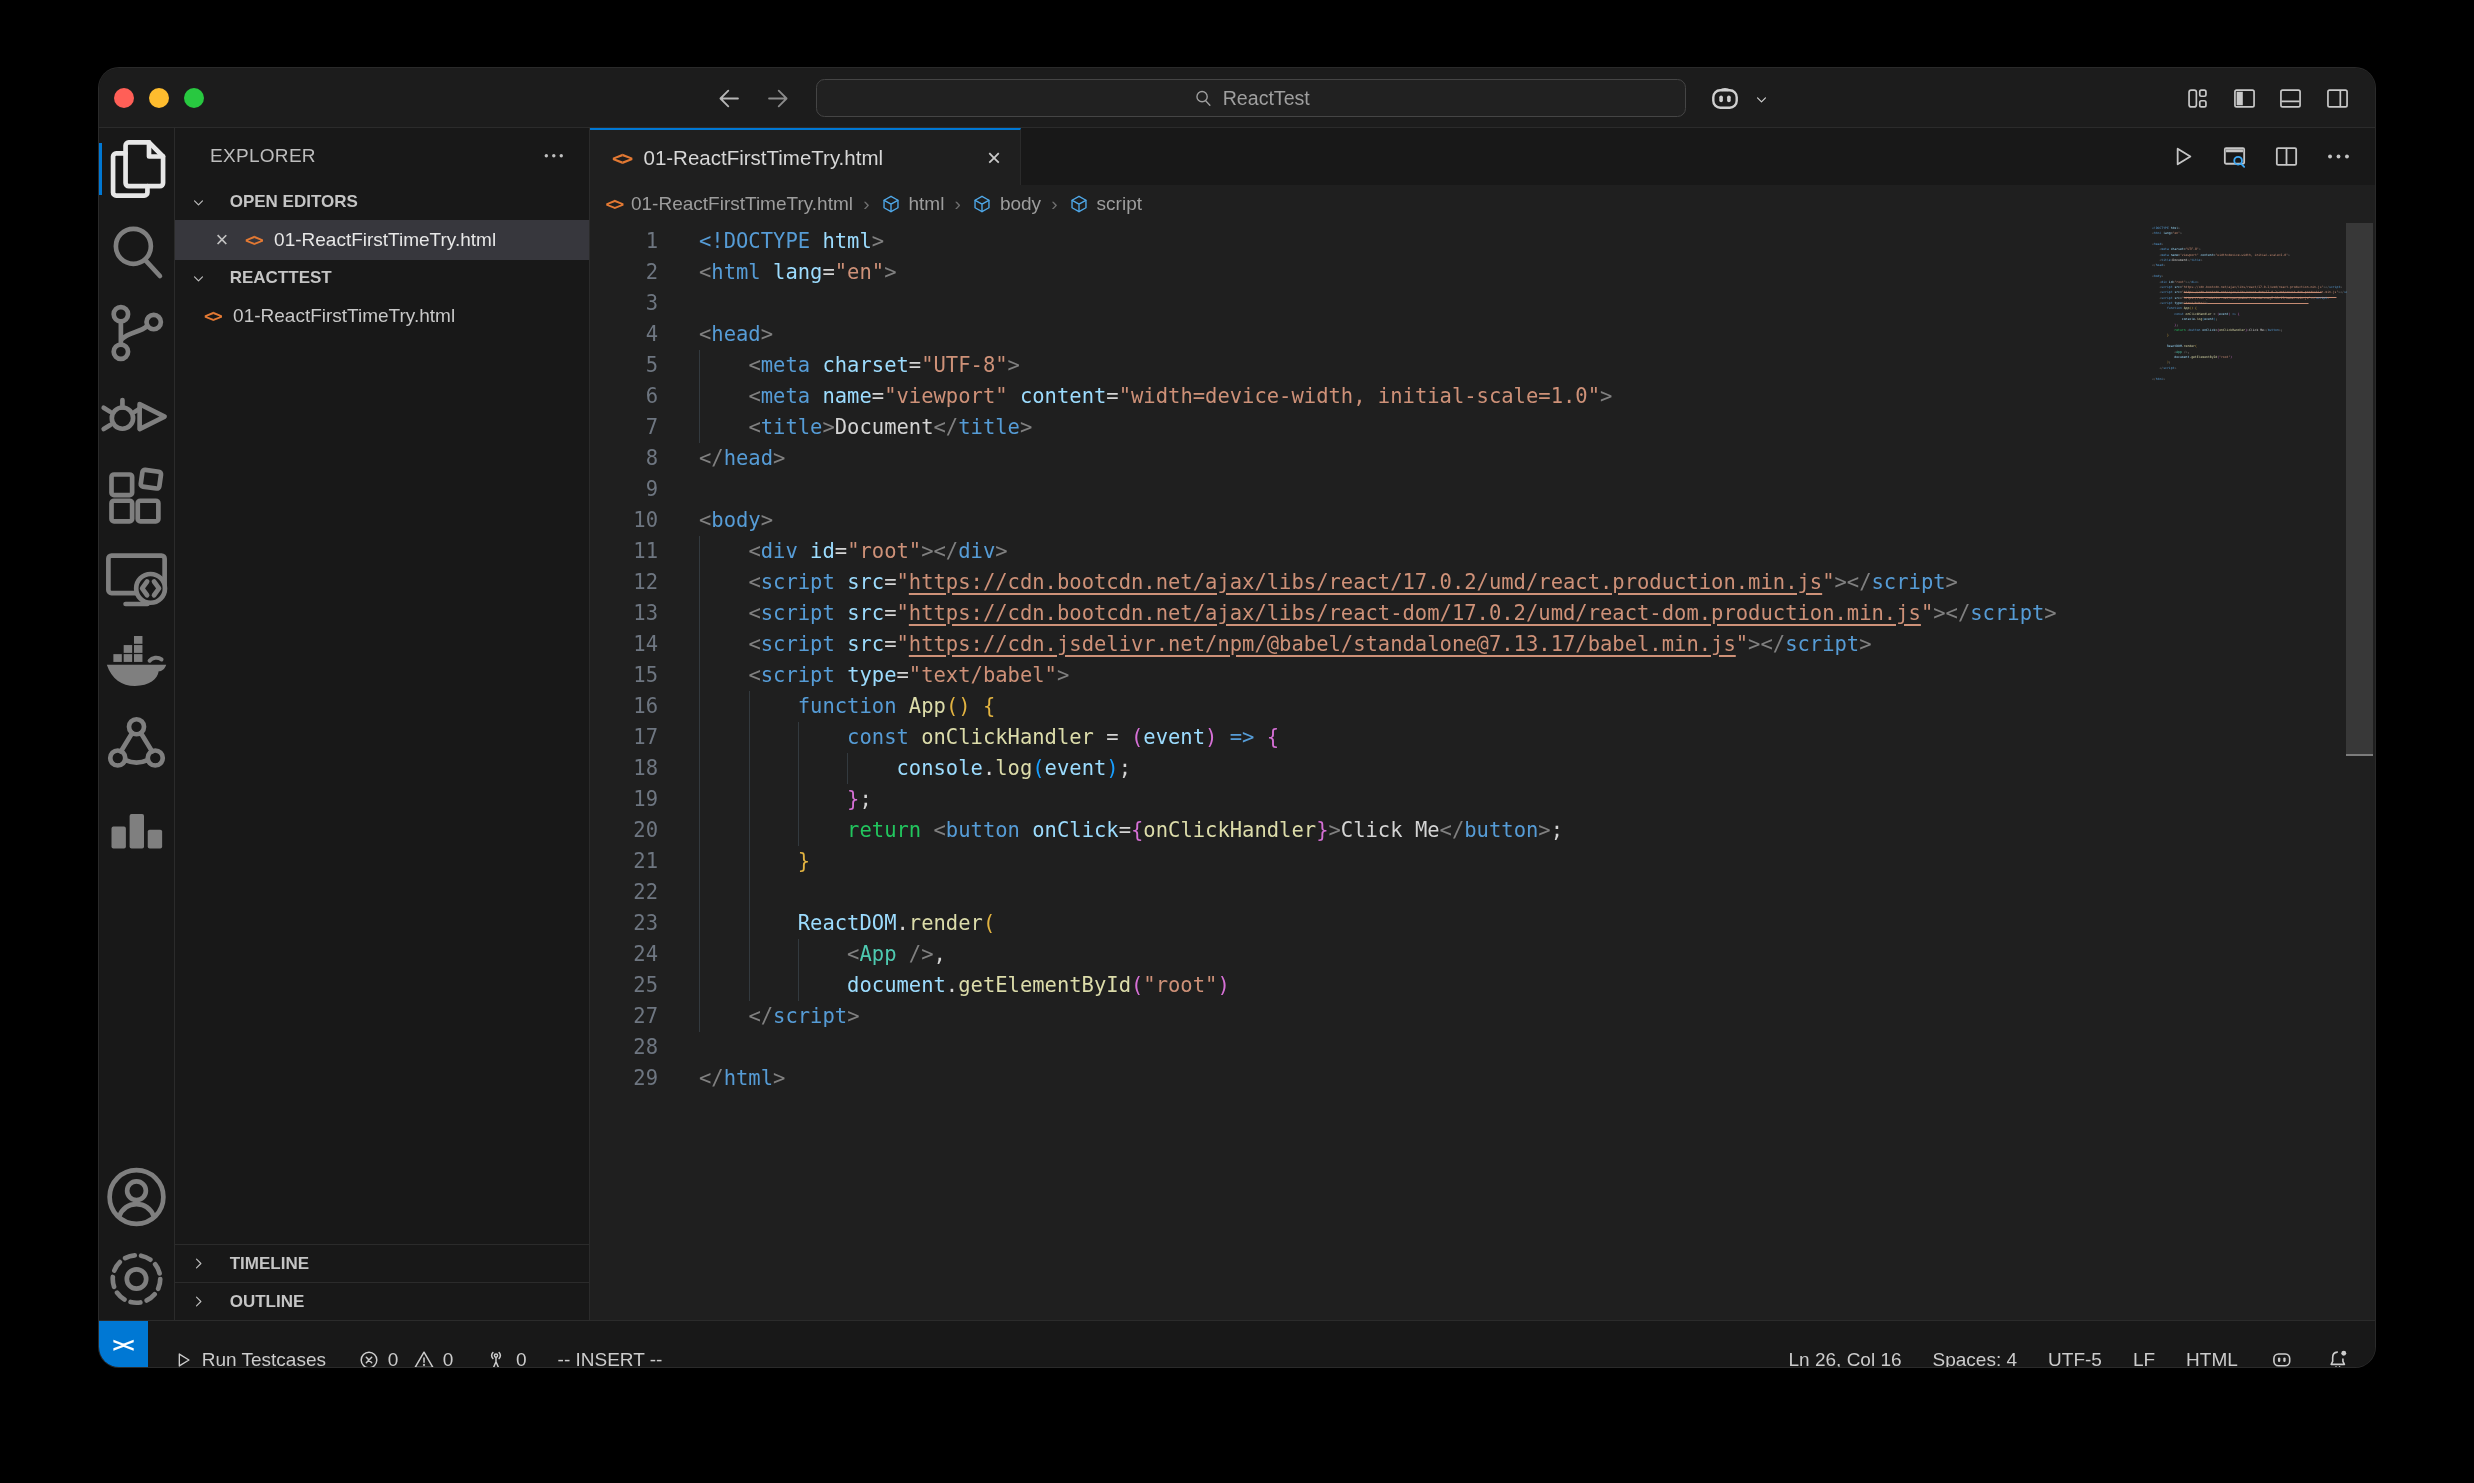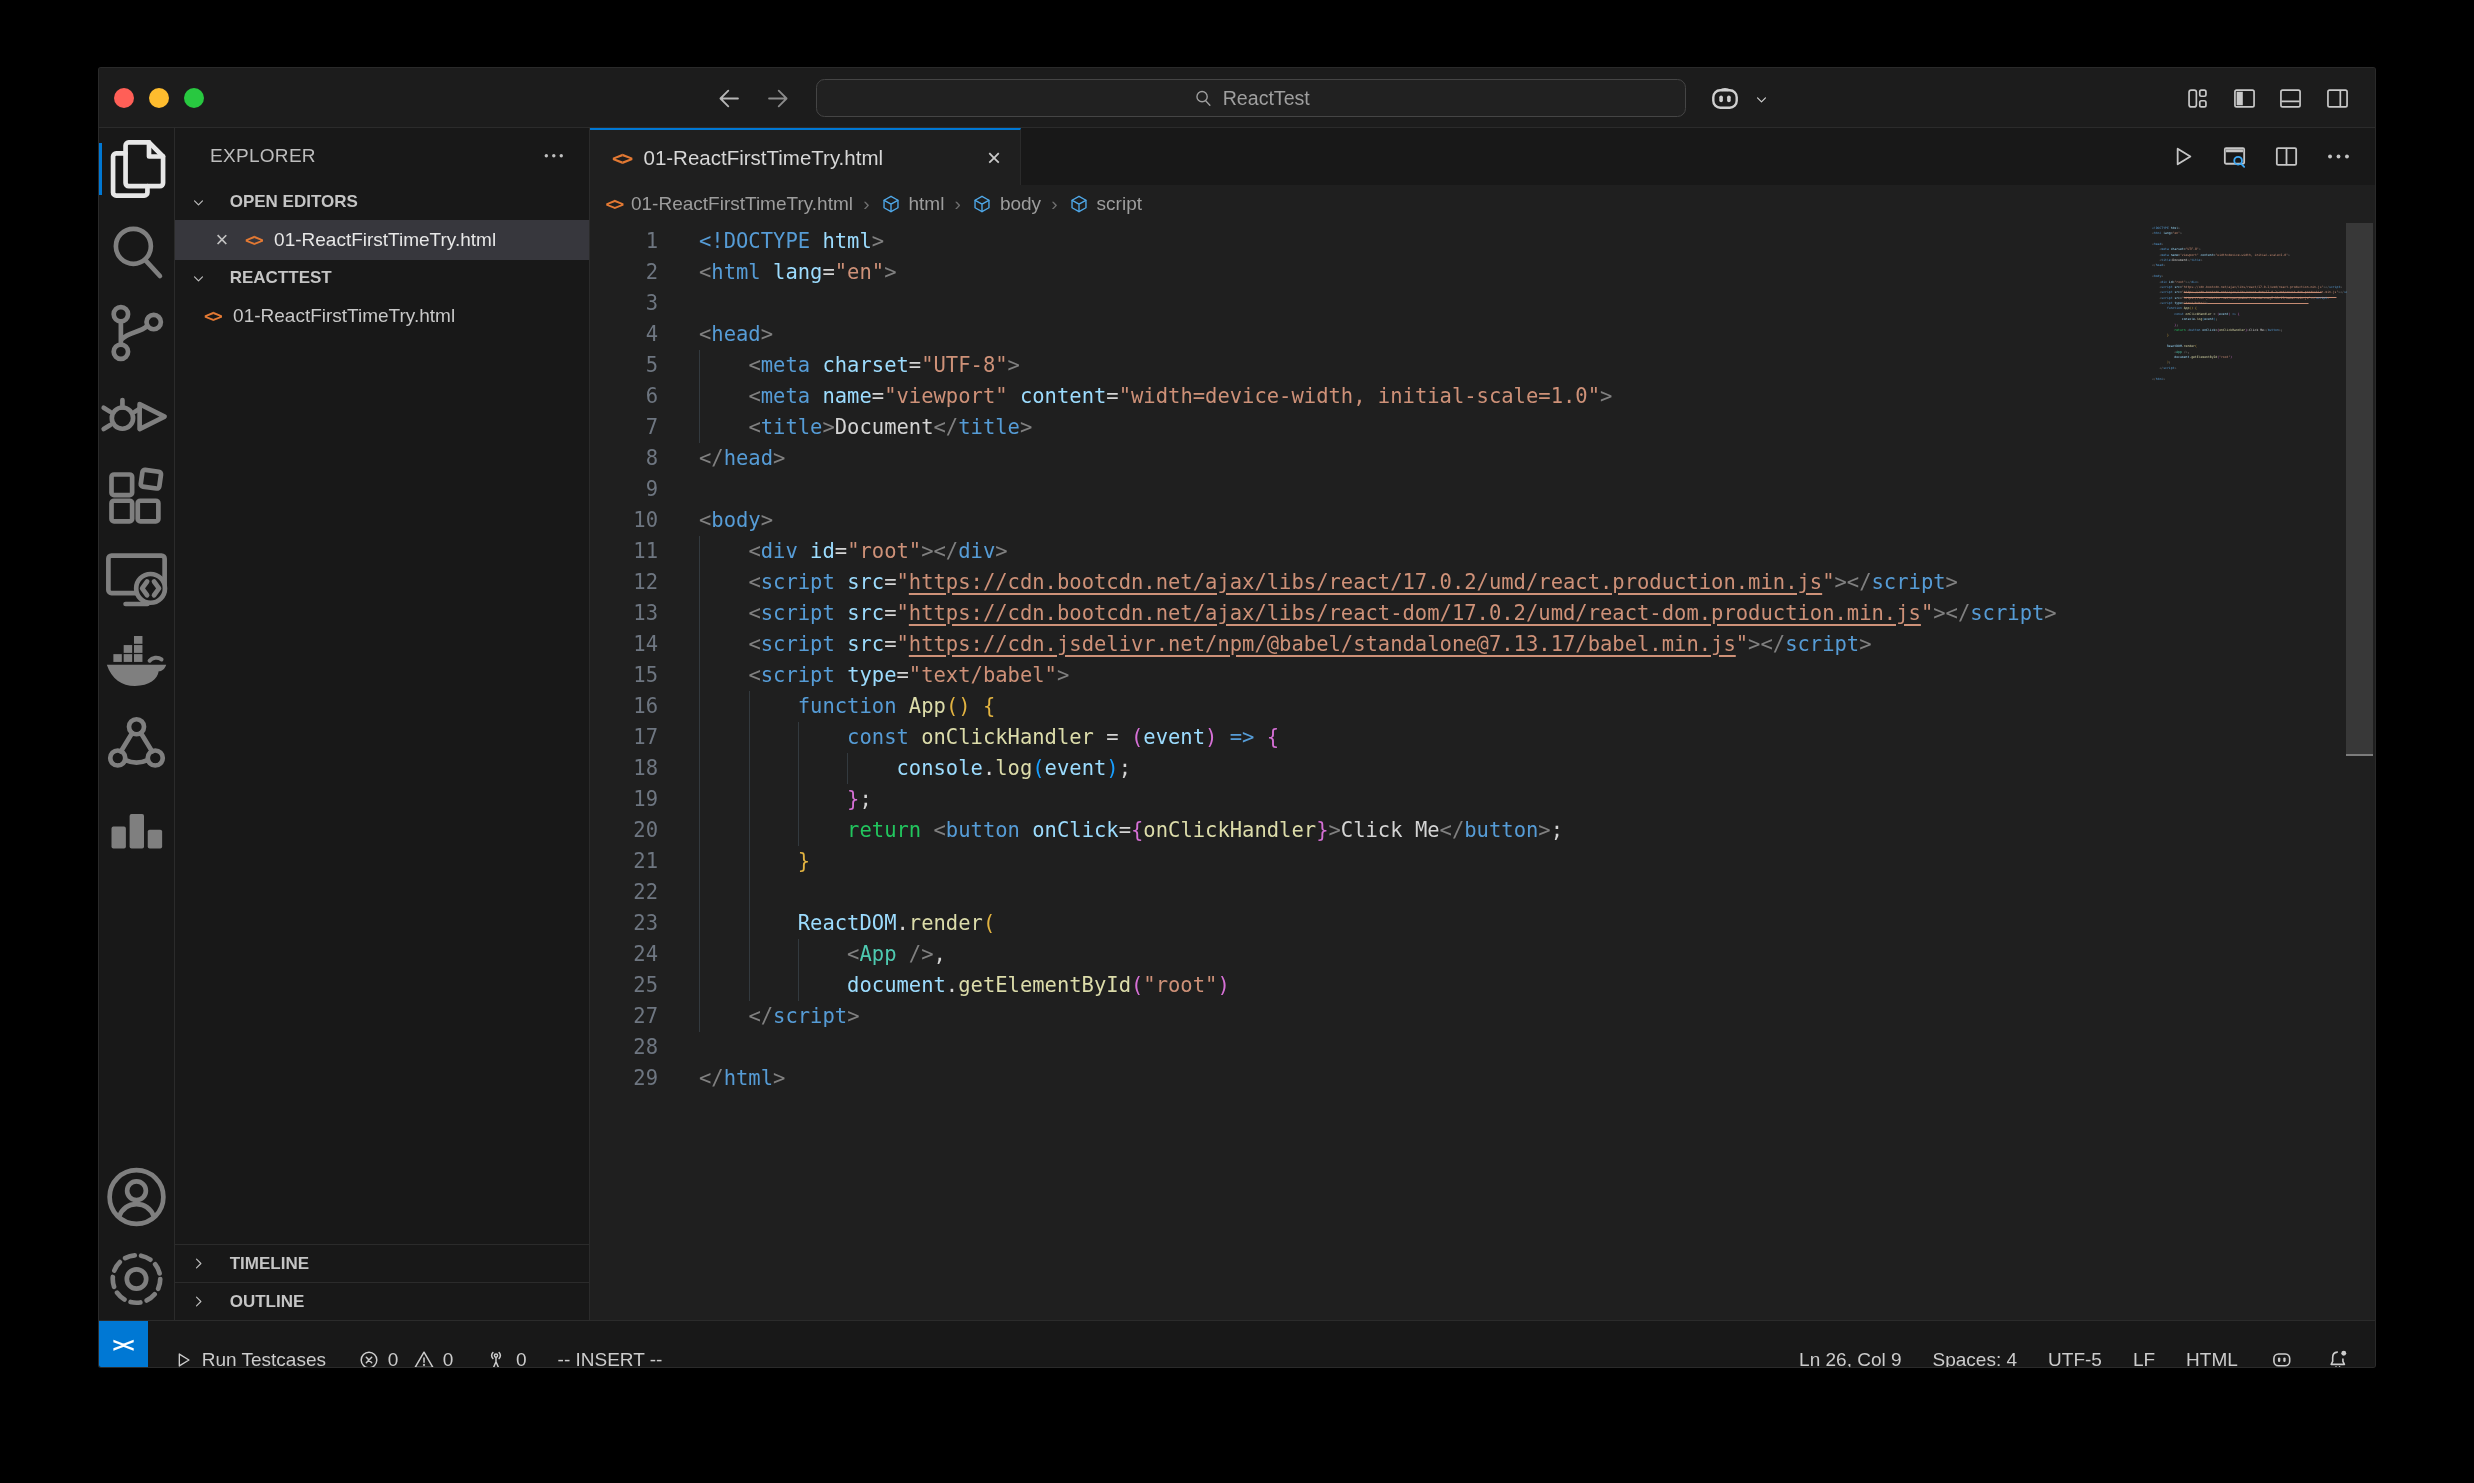--- a/index.html
+++ b/index.html
@@ -1,21 +1,21 @@
 <!DOCTYPE html>
 <html style="font-size:13.7px"><head>
 <meta charset="utf-8">
 <style>
   * { margin:0; padding:0; box-sizing:border-box; }
   html,body { width:2475px; height:1483px; background:#000; overflow:hidden;
     font-family:"Liberation Sans", sans-serif; -webkit-font-smoothing:antialiased; }
   .screen { position:relative; width:2475px; height:1483px; background:#000; }
 
   .window { position:absolute; left:98px; top:67px; width:2278px; height:1301px;
-    background:#181818; border-radius:3px; overflow:hidden;
+    background:#181818; border-radius:21px; overflow:hidden;
     border:0.9px solid rgba(255,255,255,0.08); box-shadow:0 34px 102px rgba(0,0,0,0.7);
     display:flex; flex-direction:column; }
 
   
   .titlebar { position:relative; height:60px; flex:0 0 60px; background:#1c1c1c;
     border-bottom:0.9px solid #2b2b2b; display:flex; align-items:center; }
   .traffic { position:absolute; left:14.5px; top:19.6px; display:flex; gap:14.5px; }
   .light { width:20.5px; height:20.5px; border-radius:50%; }
   .light.red { background:#ff5f57; } .light.yellow { background:#febc2e; } .light.green { background:#28c840; }
   .nav-arrows { position:absolute; left:616px; top:0; height:60px; display:flex; align-items:center; gap:19px; }
@@ -499,21 +499,21 @@
               </svg>
             </span>
           <span>0</span>
         </div>
         <div class="st-item">
           <span>-- INSERT --</span>
         </div>
       </div>
       <div class="sb-right">
         <div class="st-item">
-            <span>Ln 26, Col 9</span>
+            <span>Ln 26, Col 16</span>
           </div>
         <div class="st-item">
             <span>Spaces: 4</span>
           </div>
         <div class="st-item">
             <span>UTF-5</span>
           </div>
         <div class="st-item">
             <span>LF</span>
           </div>

